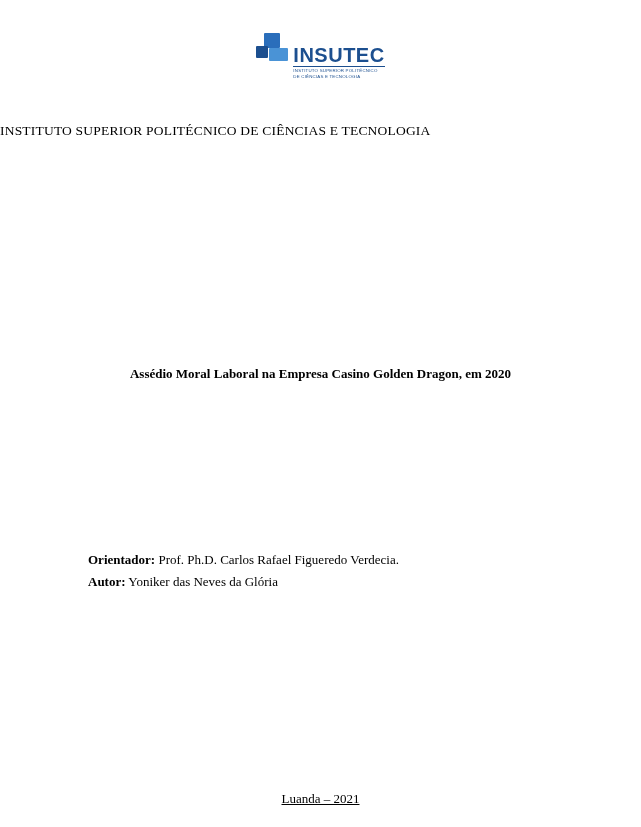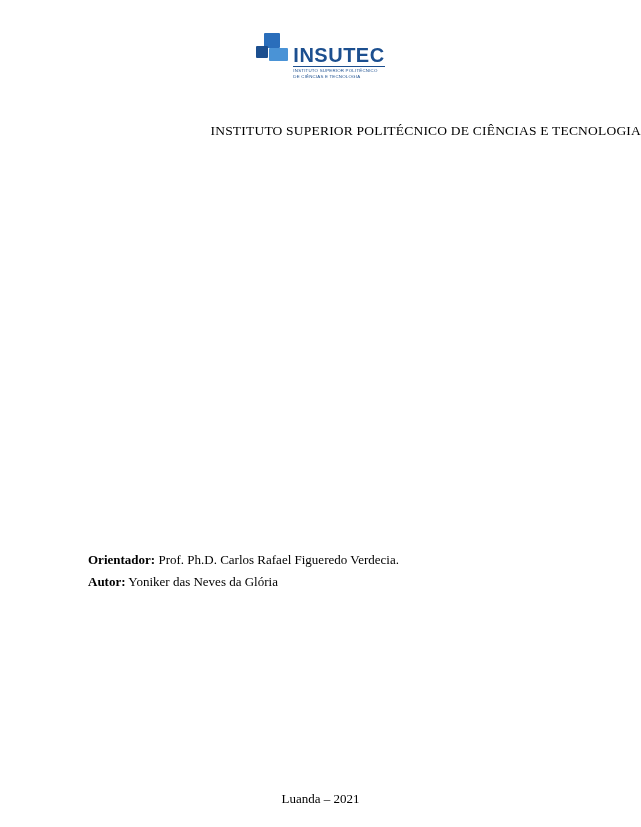--- a/index.html
+++ b/index.html
@@ -81,21 +81,21 @@
     background: #1c4f8f;
     margin: 1px 0 1px 0;
   }
 
   
   .header-block {
     position: absolute;
     top: 120px;
     left: 0;
     right: 0;
-    text-align: right;
+    text-align: left;
   }
   .header-line {
     font-size: 13.5px;
     line-height: 22px;
     letter-spacing: 0.2px;
   }
 
   
   .title-block {
     position: absolute;
@@ -127,20 +127,21 @@
   
   .footer-block {
     position: absolute;
     bottom: 20px;
     left: 0;
     right: 0;
     text-align: center;
   }
   .footer-text {
     font-size: 13px;
+    text-decoration: underline;
   }
 </style>
 </head>
 <body>
 
 <div class="page">
 
   <div class="logo-block">
     <div class="logo">
       <div class="logo-mark">
@@ -154,20 +155,23 @@
         <div class="logo-sub1">INSTITUTO SUPERIOR POLITÉCNICO</div>
         <div class="logo-sub2">DE CIÊNCIAS E TECNOLOGIA</div>
       </div>
     </div>
   </div>
 
   <div class="header-block">
     <div class="header-line">INSTITUTO SUPERIOR POLITÉCNICO DE CIÊNCIAS E TECNOLOGIA</div>
   </div>
 
+  <div class="title-block">
+    <div class="doc-title">Assédio Moral Laboral na Empresa Casino Golden Dragon, em 2020</div>
+  </div>
 
   <div class="authors-block">
     <div class="author-line">
       <span class="lbl">Orientador:</span>
       <span>Prof. Ph.D. Carlos Rafael Figueredo Verdecia.</span>
     </div>
     <div class="author-line">
       <span class="lbl">Autor:</span>
       <span>Yoniker das Neves da Glória</span>
     </div>

